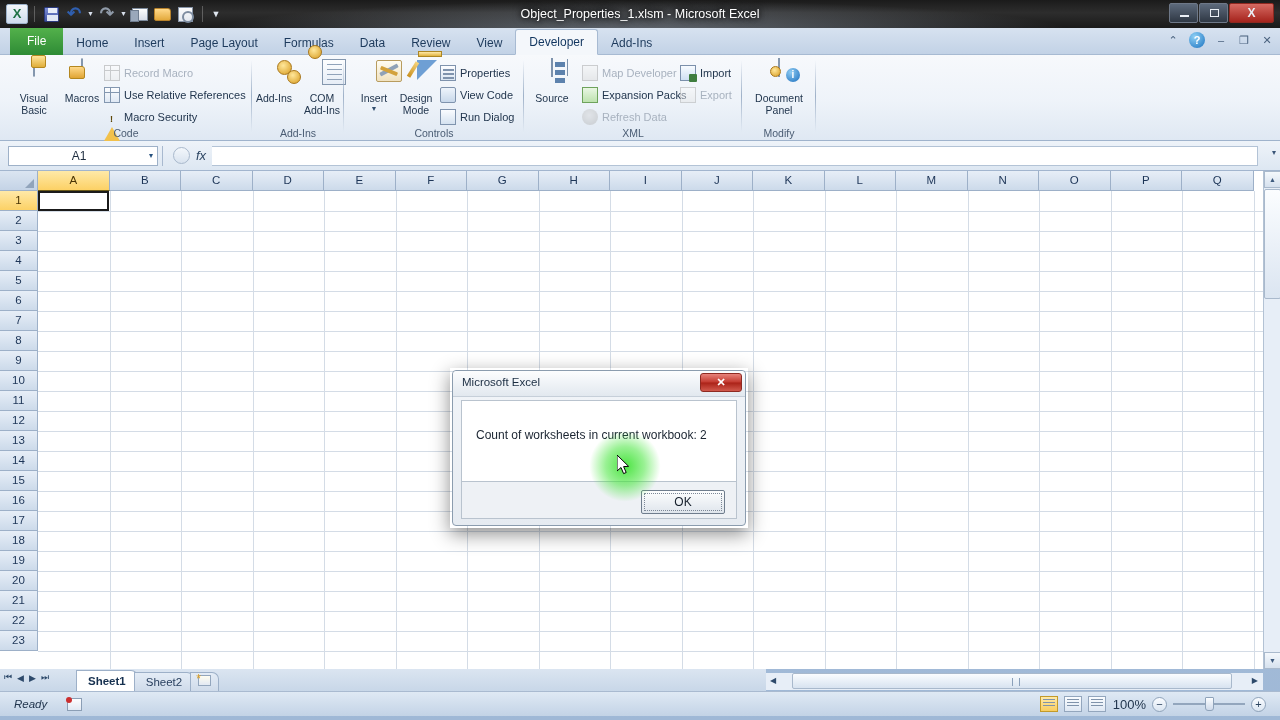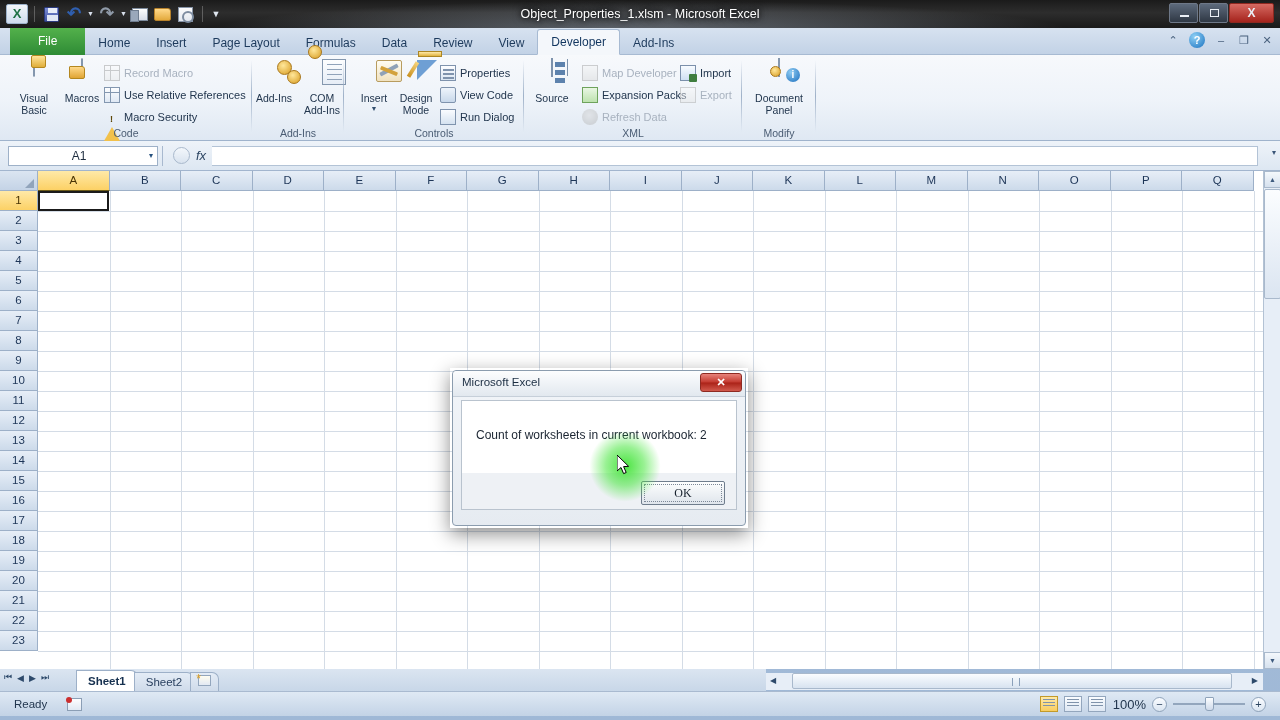--- a/index.html
+++ b/index.html
@@ -84,21 +84,21 @@
     border-bottom: 1px solid #a7bad2;
   }
   .tabs { position:absolute; left:10px; top:0; display:flex; height:27px; align-items:flex-end; }
   .tab {
     padding: 0 13px; height: 24px; line-height: 24px;
     font-size: 12px; color: #1d3a5c; cursor: default;
     border-radius: 3px 3px 0 0;
   }
   .tab.file {
     background: linear-gradient(#53b14b, #2e8b35);
-    color: #fff; height: 27px; line-height:27px; padding:0 28px;
+    color: #fff; height: 27px; line-height:27px; padding:0 17px;
     border-radius: 0;
   }
   .tab.active {
     background: #f4f7fb;
     border: 1px solid #a7bad2; border-bottom: 1px solid #f4f7fb;
     height: 26px; line-height: 25px;
     color:#11355f;
   }
   .tabright { position:absolute; right:6px; top:4px; display:flex; align-items:center; gap:9px; }
   .tr-ic { font-size:11px; color:#4b637f; width:14px; text-align:center; line-height:16px;}
@@ -280,21 +280,21 @@
   .stab.newsheet { padding:0 7px; background:linear-gradient(#e4ecf6,#cfdbea); }
   .newsheet-ic { display:inline-block; width:13px; height:11px; background:linear-gradient(#fffdf0,#e2e9f3); border:1px solid #93a6bd; position:relative; }
   .newsheet-ic:after{content:"*";position:absolute;left:-3px;top:-6px;color:#e0a020;font-size:12px;}
 
   
   .statusbar {
     position:absolute; left:0; top:691px; width:1280px; height:25px;
     background:linear-gradient(#dfe9f4,#c3d3e6); border-top:1px solid #a9bad0;
     display:flex; align-items:center;
   }
-  .st-ready { margin-left:14px; font-size:11.5px; color:#22364e; }
+  .st-ready { margin-left:14px; font-size:11.5px; color:#22364e;font-style:italic; }
   .st-rec { margin-left:20px; width:15px;height:13px;background:linear-gradient(#fdfdff,#e1e9f3);border:1px solid #8b9eb5; position:relative;}
   .st-rec:after{content:"";position:absolute;left:-2px;top:-2px;width:6px;height:6px;border-radius:50%;background:#cc2f2f;}
   .st-right { margin-left:auto; display:flex; align-items:center; gap:6px; padding-right:14px; }
   .viewbtn { width:18px;height:16px; border:1px solid #93a6bd; background:linear-gradient(#fbfdff,#dde7f3); position:relative;}
   .viewbtn.active { background:linear-gradient(#ffeaa7,#f8cd5f); border-color:#c29a2b; }
   .viewbtn:after{content:"";position:absolute;left:2px;top:2px;right:2px;height:1px;background:#7f93ab;box-shadow:0 3px 0 #7f93ab,0 6px 0 #7f93ab;}
   .zoomval { font-size:13px; color:#22364e; min-width:34px; text-align:right; }
   .zcirc { width:15px;height:15px;border-radius:50%;border:1px solid #8fa3ba;background:linear-gradient(#fafcff,#dae5f1); font-size:11px;color:#2c445f;text-align:center;line-height:13px;}
   .ztrack { width:72px;height:2px;background:#93a6bd; position:relative; }
   .zthumb { position:absolute; left:32px; top:-6px; width:9px; height:14px; background:linear-gradient(#fbfdff,#cfdaea); border:1px solid #8fa3ba; border-radius:1px 1px 3px 3px;}
@@ -320,21 +320,21 @@
     position:absolute; right:3px; top:2px; width:42px; height:19px;
     background: linear-gradient(#e8837b 0%, #c33a30 48%, #ab2218 52%, #d1594d 100%);
     border:1px solid #8e2a22; border-radius:3px;
     color:#fff; font:bold 11px "Liberation Sans",sans-serif; text-align:center; line-height:17px;
   }
   .dlg-body {
     position:absolute; left:8px; top:29px; right:8px; height:82px;
     background:#fff; border:1px solid #b9c3ce;
   }
   .dlg-msg { position:absolute; left:14px; top:27px; font-size:12px; color:#1a2431; }
-  .dlg-foot { position:absolute; left:8px; top:102px; right:8px; height:37px; background:#eef1f5; border:1px solid #b9c3ce; border-top:none;font-family:Liberation Serif, serif;}
+  .dlg-foot { position:absolute; left:8px; top:111px; right:8px; height:37px; background:#eef1f5; border:1px solid #b9c3ce; border-top:none;}
   .dlg-ok {
     position:absolute; right:11px; top:8px; width:84px; height:24px;
     background: linear-gradient(#fdfefe,#dfe5ec);
     border:1px solid #6f7d8d; border-radius:2px;
     font-size:12px; color:#16202c; text-align:center; line-height:22px;
   }
   .dlg-ok:before{content:"";position:absolute;left:2px;top:2px;right:2px;bottom:2px;border:1px dotted #7c8796;}
 
   
   .cursor-glow {

